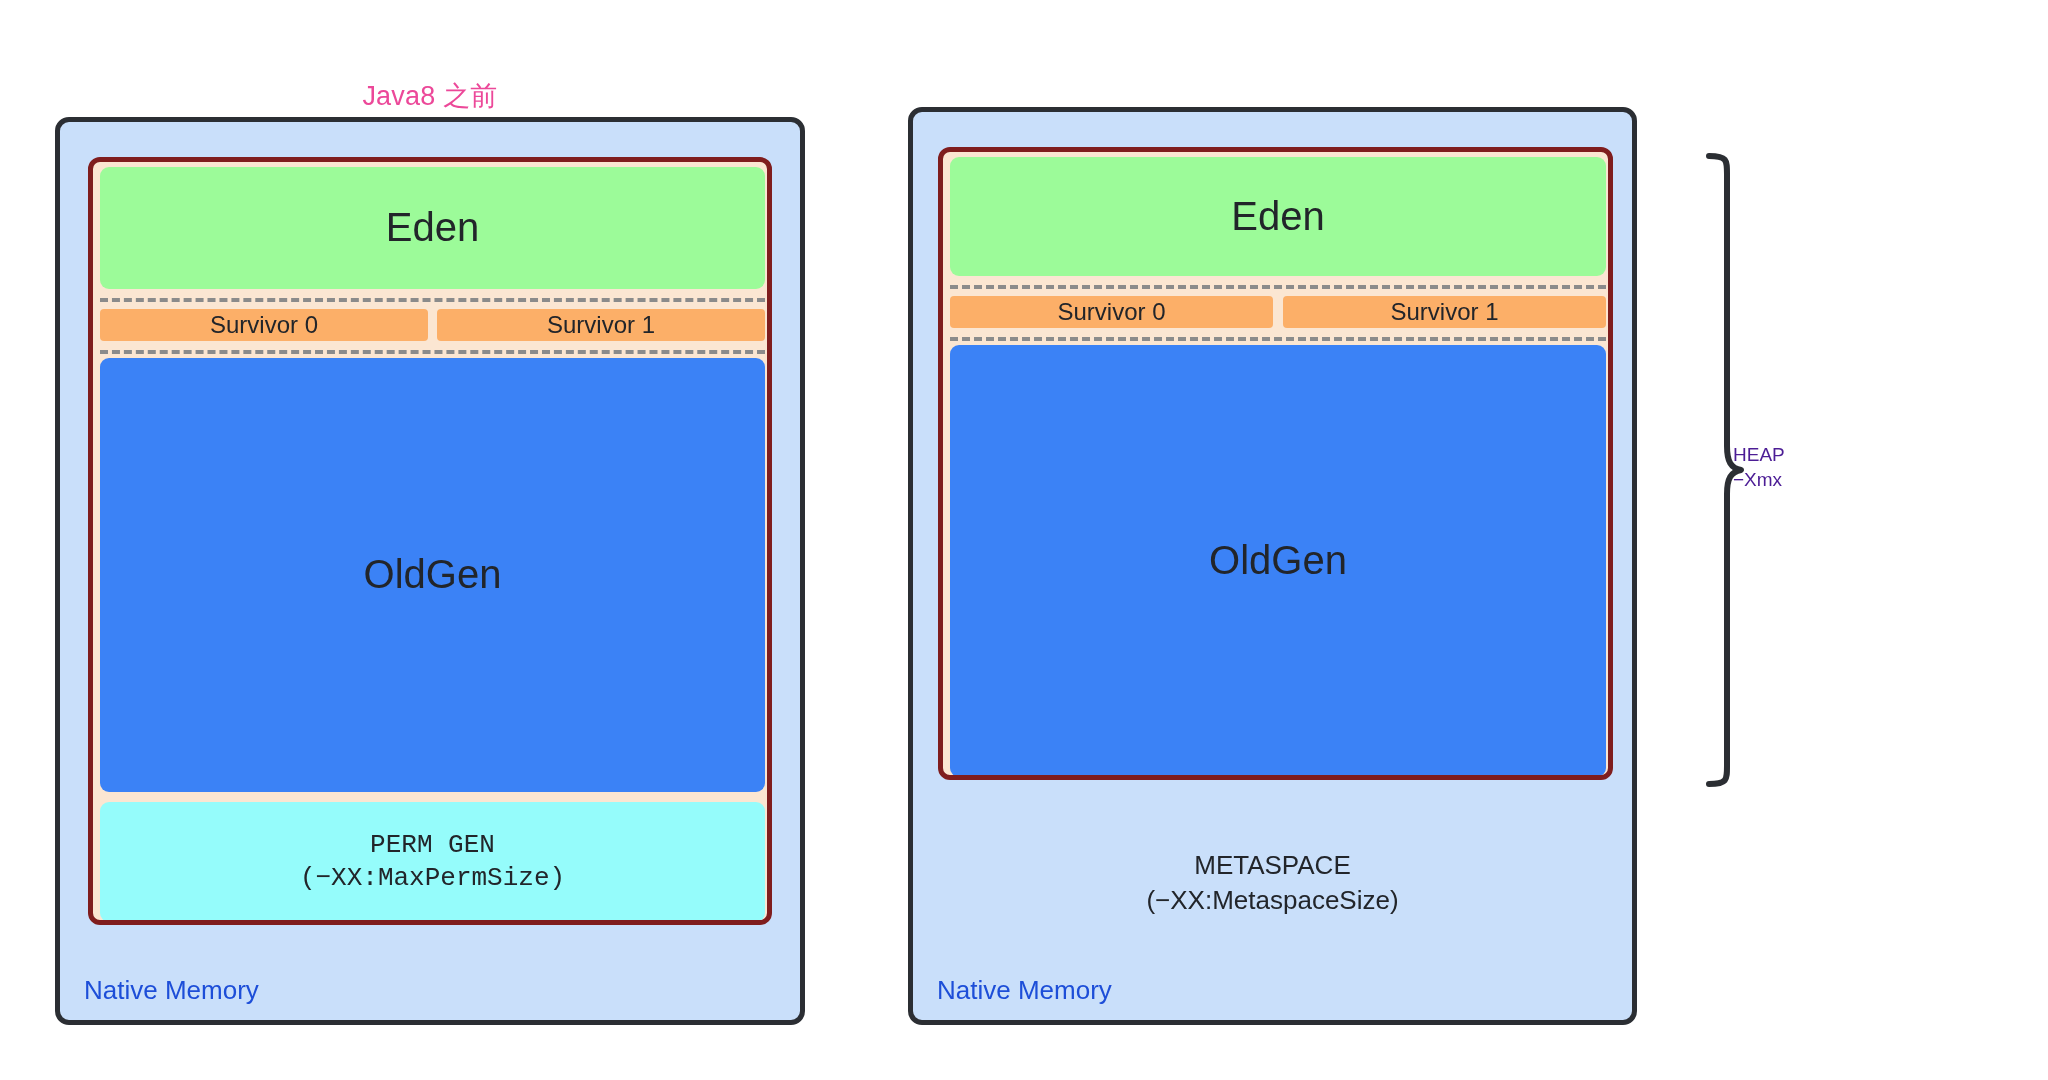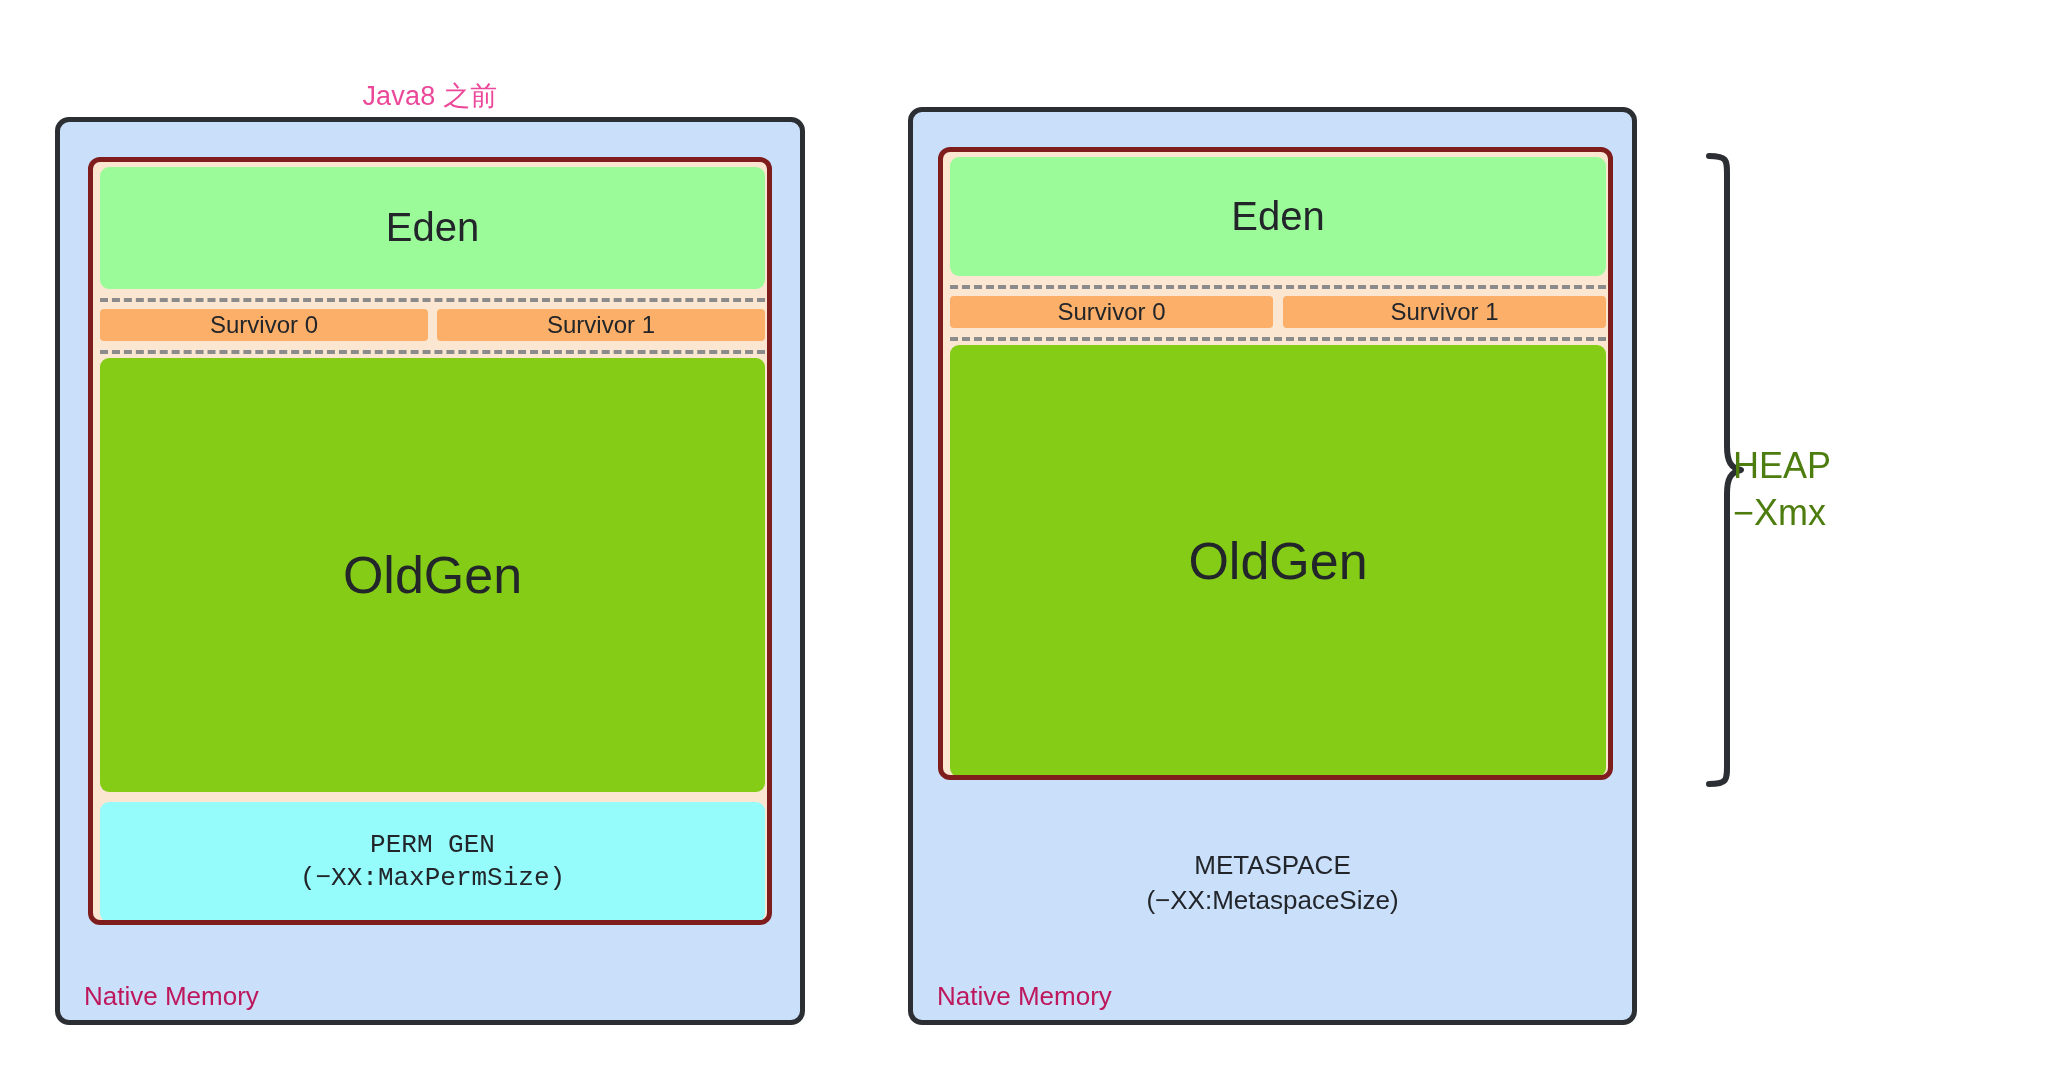--- a/index.html
+++ b/index.html
@@ -11,56 +11,56 @@
     position:absolute;text-align:center;font-size:27px;color:#ec4899;
     letter-spacing:.2px;white-space:nowrap;
   }
 
   
   .native-box{
     position:absolute;background:#c9dffa;border:5px solid #2b2e33;
     border-radius:14px;box-sizing:border-box;
   }
   .native-label{
-    position:absolute;left:24px;bottom:8px;font-size:26px;color:#be185d;
+    position:absolute;left:24px;bottom:14px;font-size:26px;color:#1d4ed8;
   }
 
   
   .heap-box{
     position:absolute;background:#fbe6d2;border:5px solid #7f1d1d;
     border-radius:12px;box-sizing:border-box;overflow:hidden;
   }
 
   .region{
     position:absolute;box-sizing:border-box;border-radius:9px;
     display:flex;align-items:center;justify-content:center;
     text-align:center;line-height:1.28;
   }
   .region.eden{background:#9cfb99;font-size:40px;}
-  .region.oldgen{background:#84cc16;font-size:52px;}
+  .region.oldgen{background:#3b82f6;font-size:40px;}
   .region.permgen{background:#95fcfb;font-size:26px;}
 
   .survivor{
     position:absolute;box-sizing:border-box;background:#fcaf68;
     border-radius:4px;display:flex;align-items:center;justify-content:center;
     font-size:24px;color:#22252a;
   }
 
   .dashed{
     position:absolute;height:0;border-top:4px dashed #8b8b8b;
   }
 
   .meta-text{
     position:absolute;text-align:center;font-size:26px;line-height:1.35;
     color:#22252a;
   }
 
   .brace-wrap{position:absolute;}
   .brace-label{
-    position:absolute;font-size:36px;line-height:1.3;color:#4d7c0f;white-space:nowrap;
+    position:absolute;font-size:19px;line-height:1.3;color:#4c1d95;white-space:nowrap;
   }
   .nl{display:block;}
 </style>
 </head>
 <body>
 
 <div class="stage">
 
   <div class="panel-title" style="left:55px;top:78px;width:750px;">Java8 之前</div>
 

